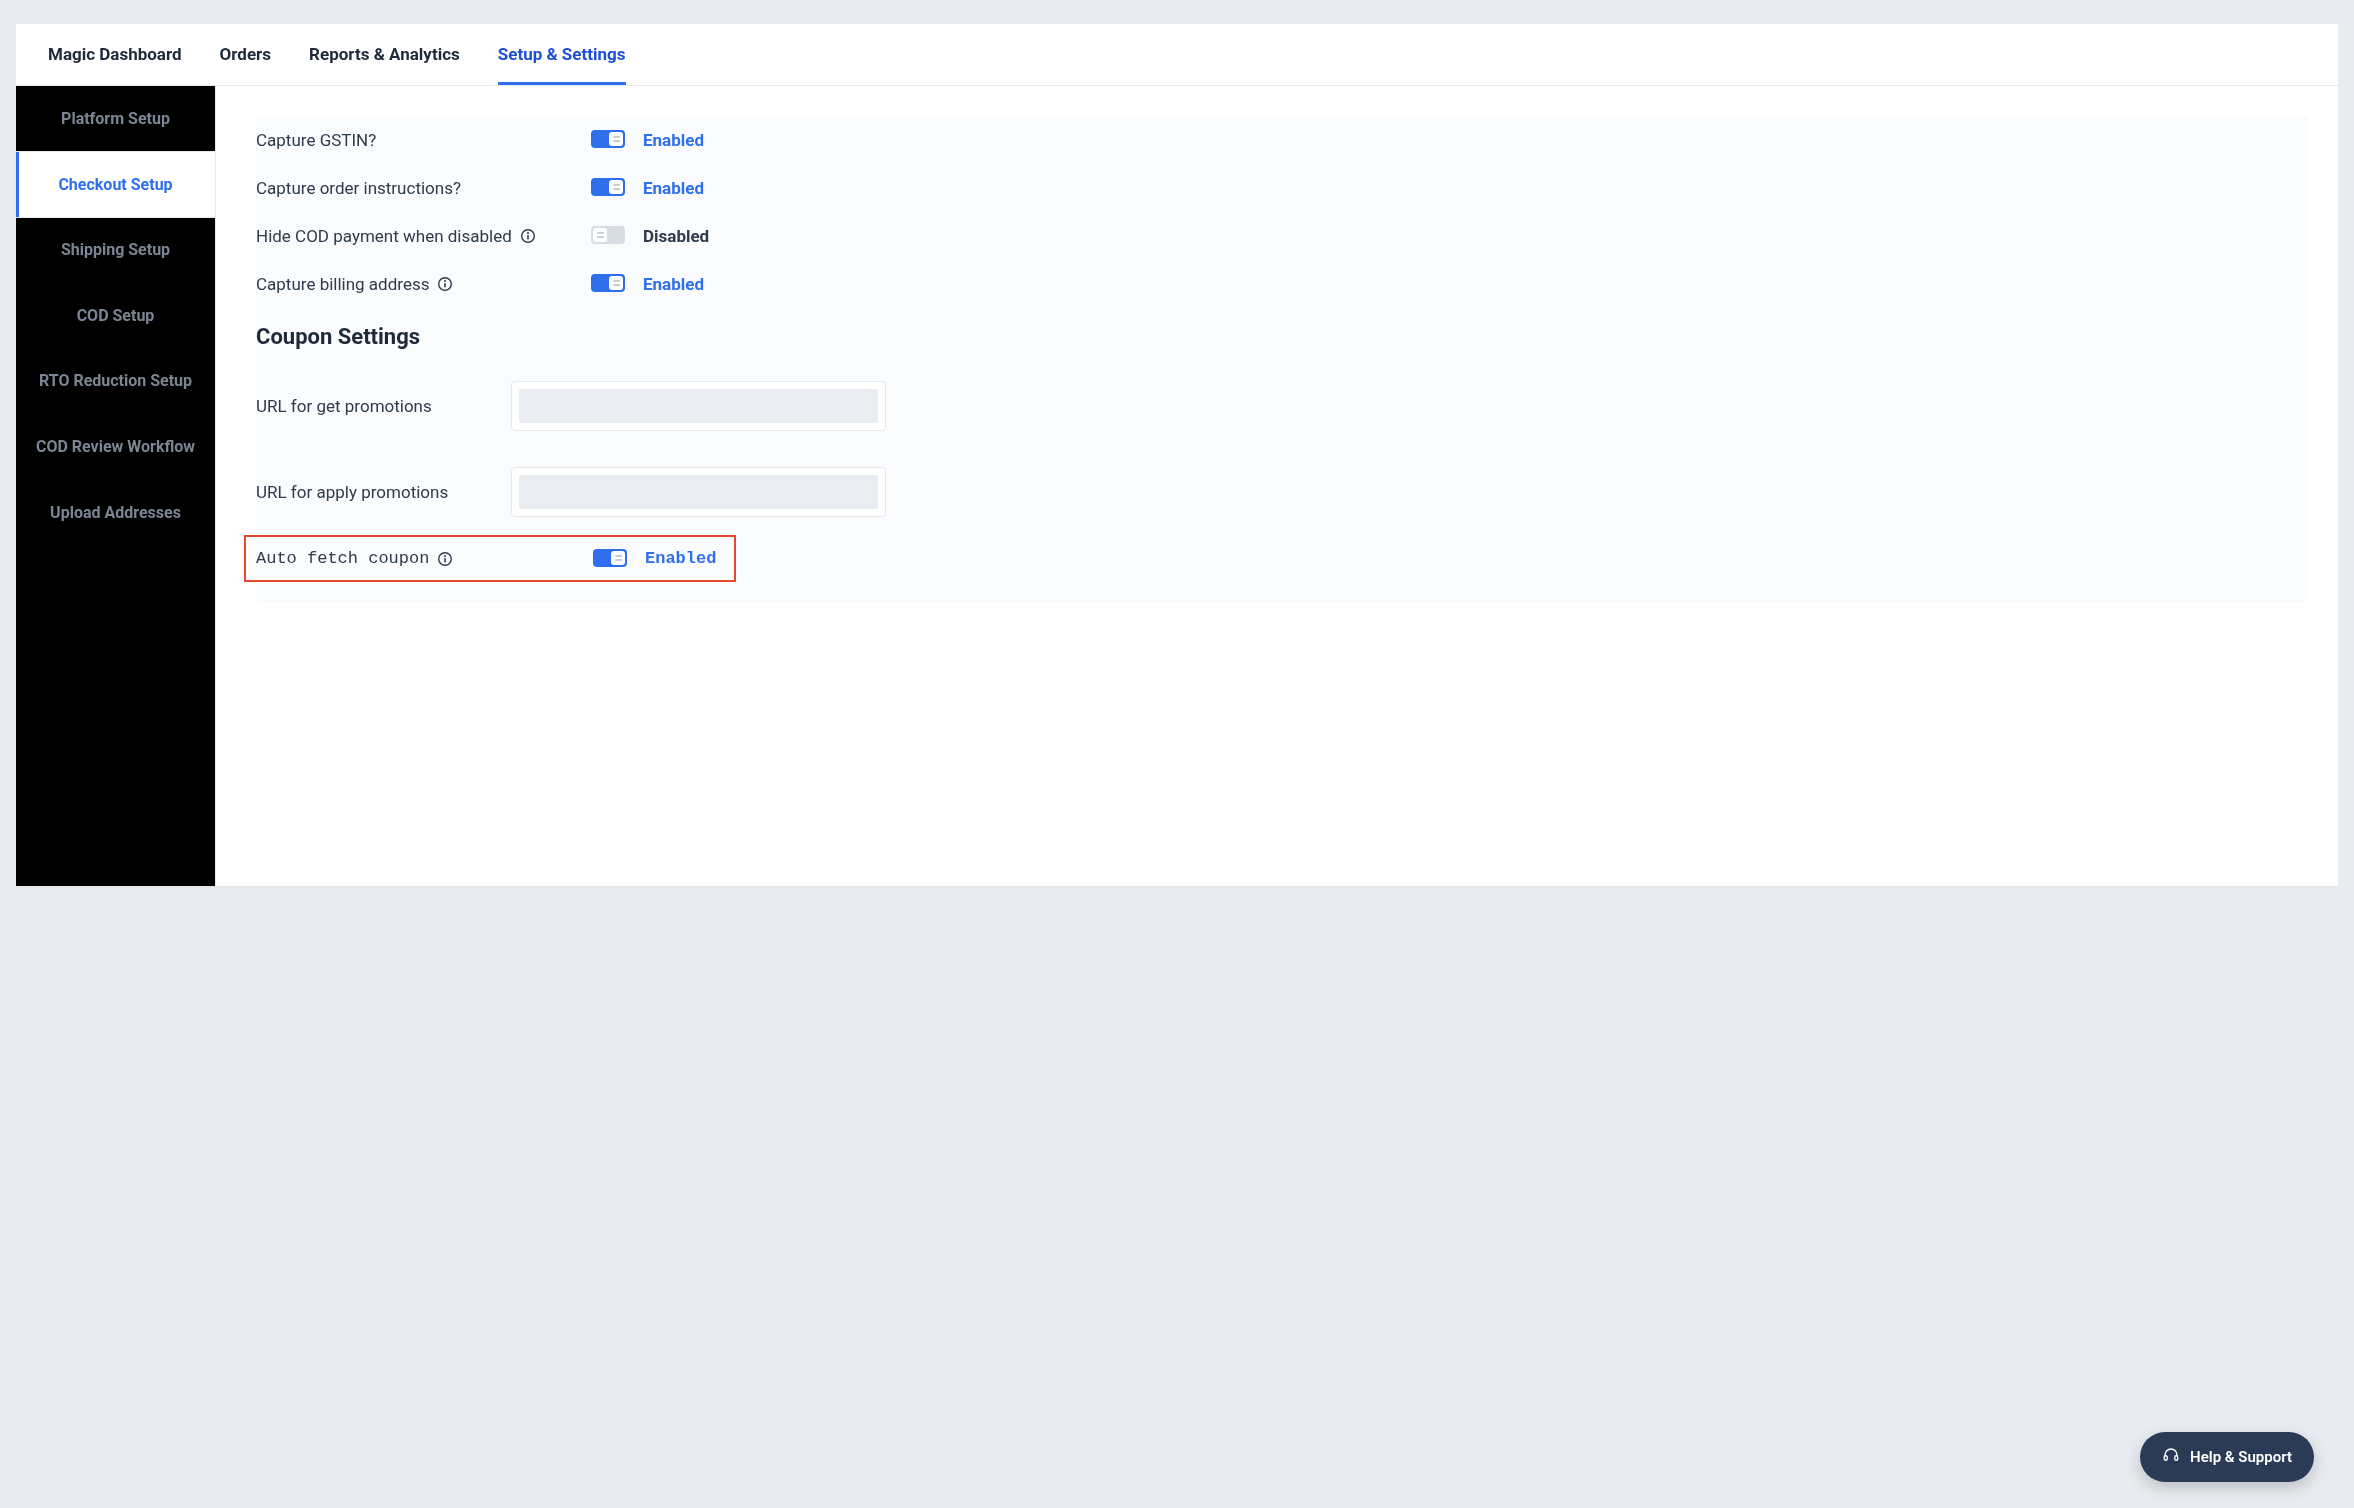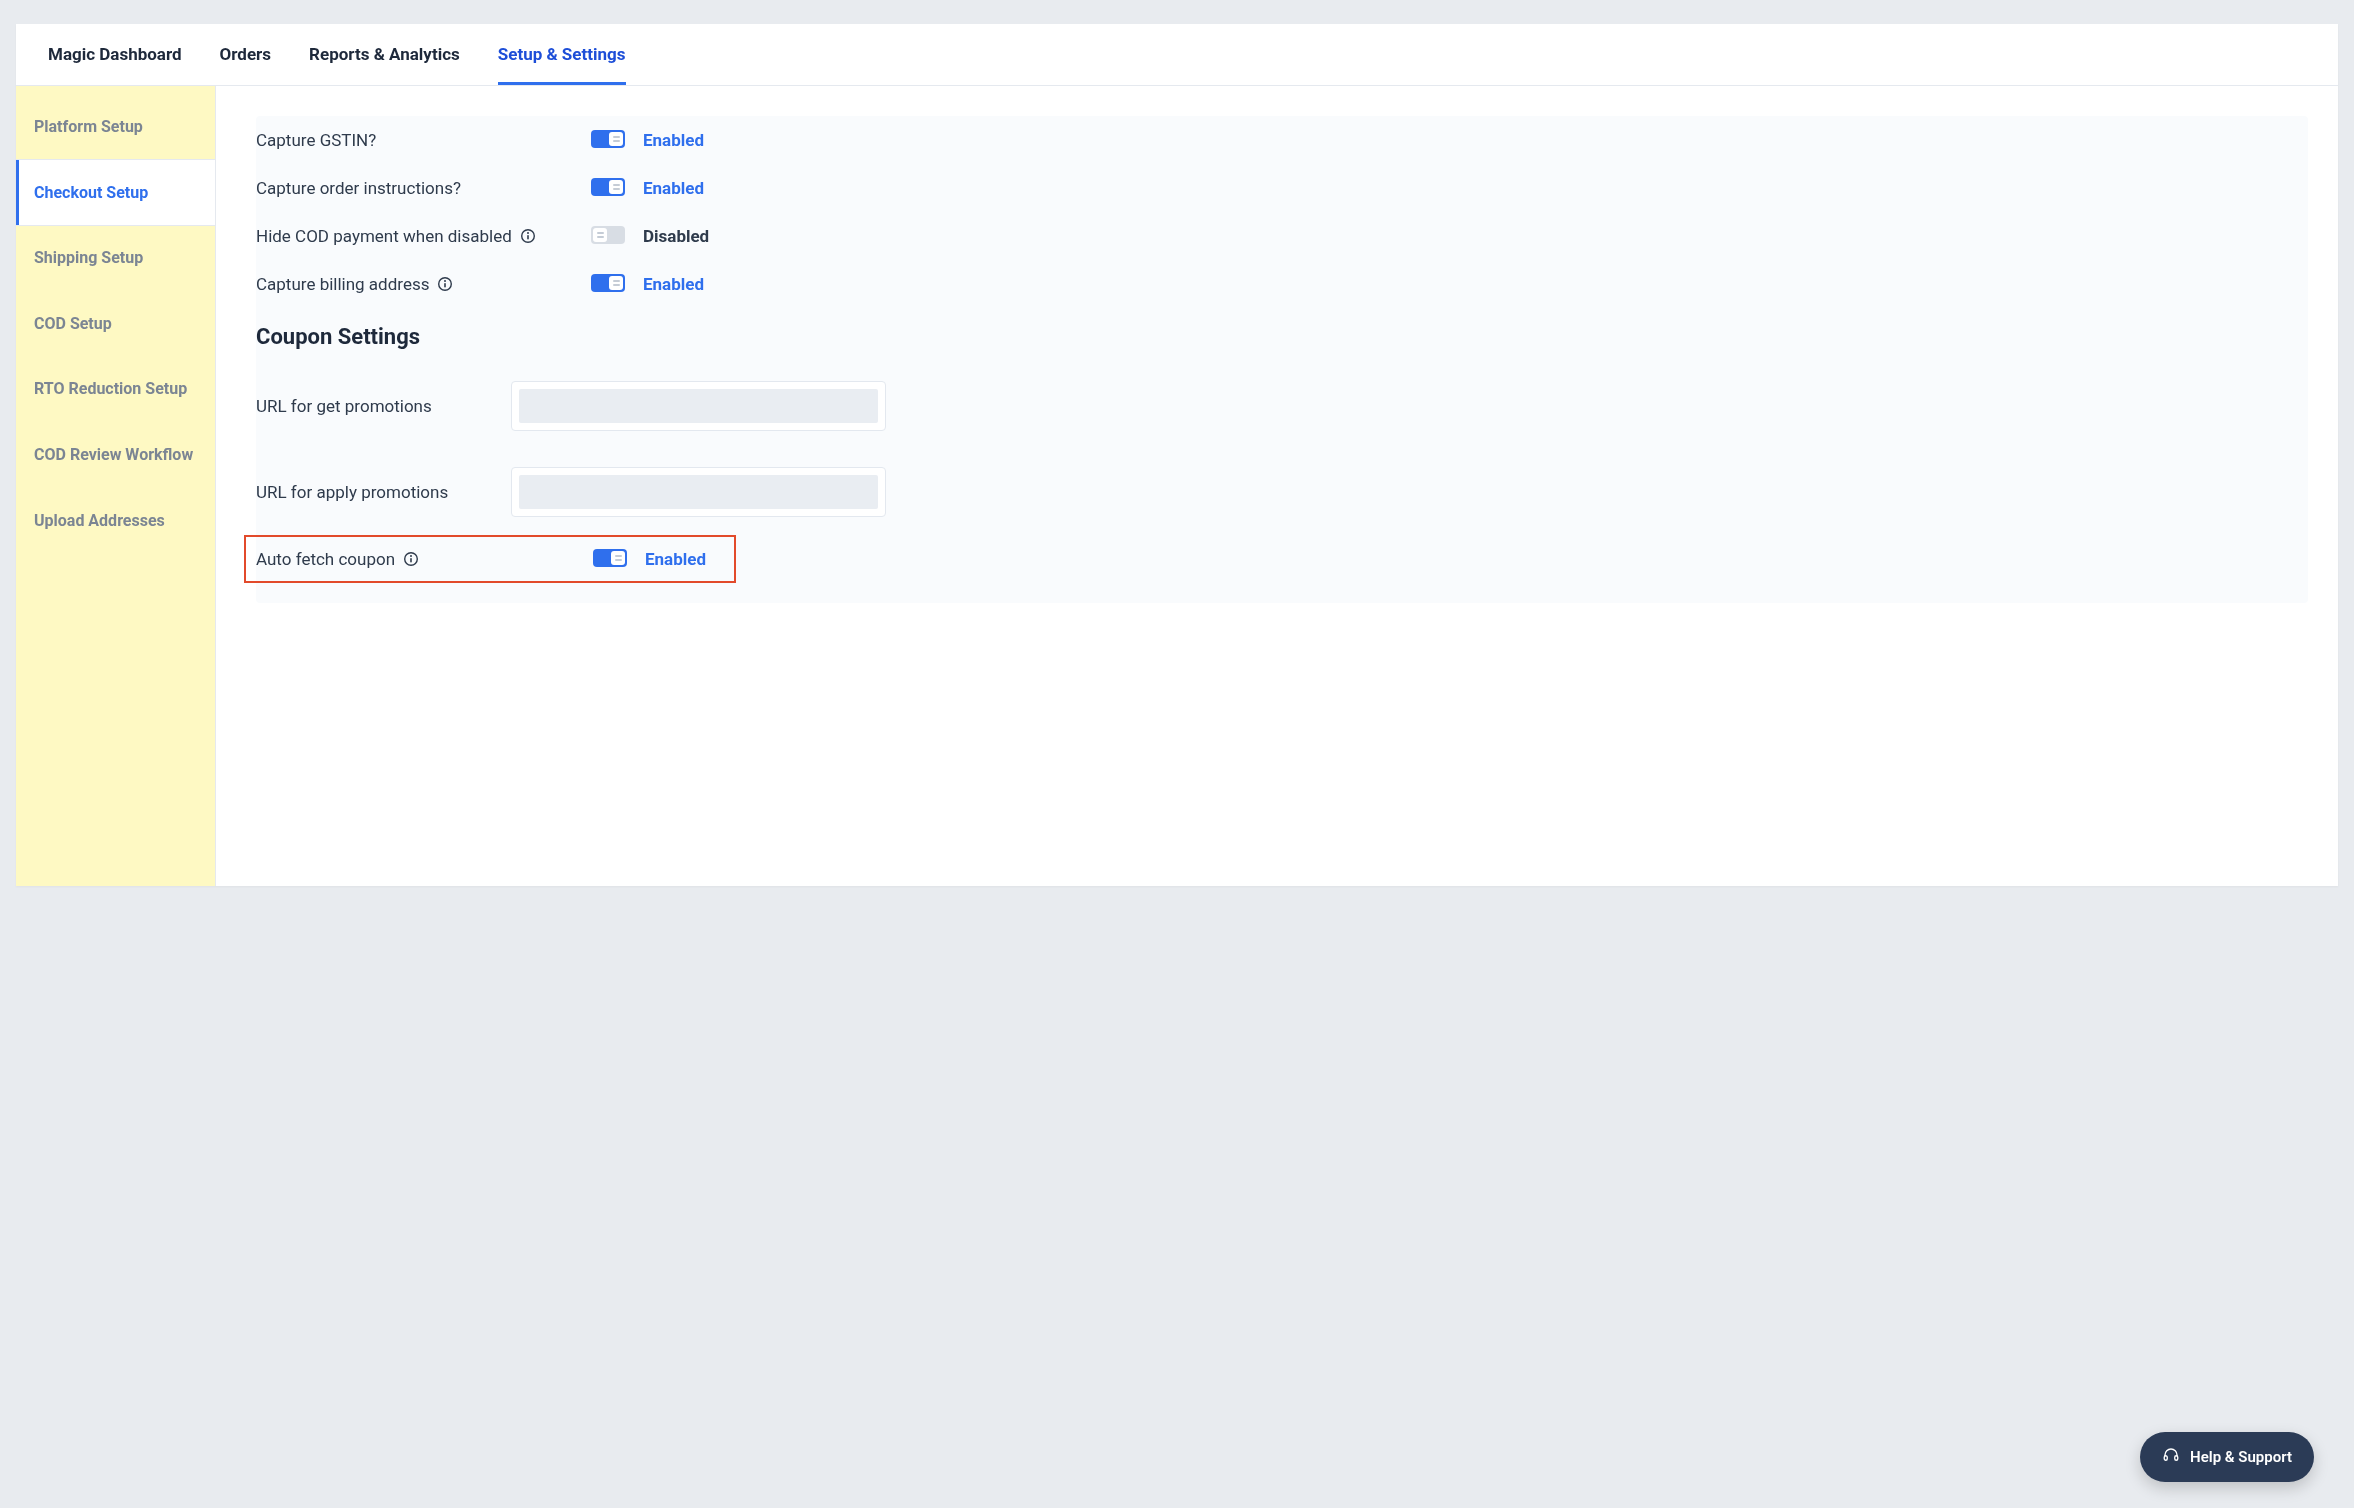--- a/index.html
+++ b/index.html
@@ -38,23 +38,24 @@
     border-bottom-color: #2f6fed;
   }
   .body-row {
     display: flex;
     align-items: stretch;
     background: #fff;
     min-height: 800px;
   }
   .sidebar {
     width: 200px;
-    background: #fef9c3;
+    background: #000000;
     border-right: 1px solid #e5e9ef;
-    padding-top: 8px;
+    padding-top: 0;
+    text-align: center;
   }
   .sidebar-item {
     padding: 22px 18px;
     font-size: 16px;
     font-weight: 700;
     color: #7b8593;
     cursor: pointer;
     line-height: 1.35;
   }
   .sidebar-item.active {
@@ -173,20 +174,21 @@
     border-radius: 2px;
     padding: 0 8px;
     font-size: 15px;
     color: #2f3b4c;
   }
   .highlight-box {
     border: 2.5px solid #e24a2b;
     padding: 6px 10px;
     margin-left: -12px;
     width: 492px;
+    font-family: Liberation Mono, monospace;
   }
   .highlight-box .setting-row { padding: 6px 0; }
   .highlight-box .setting-label { width: 337px; }
   .help-pill {
     position: fixed;
     right: 40px;
     bottom: 26px;
     background: #2b3b56;
     color: #fff;
     font-weight: 600;

